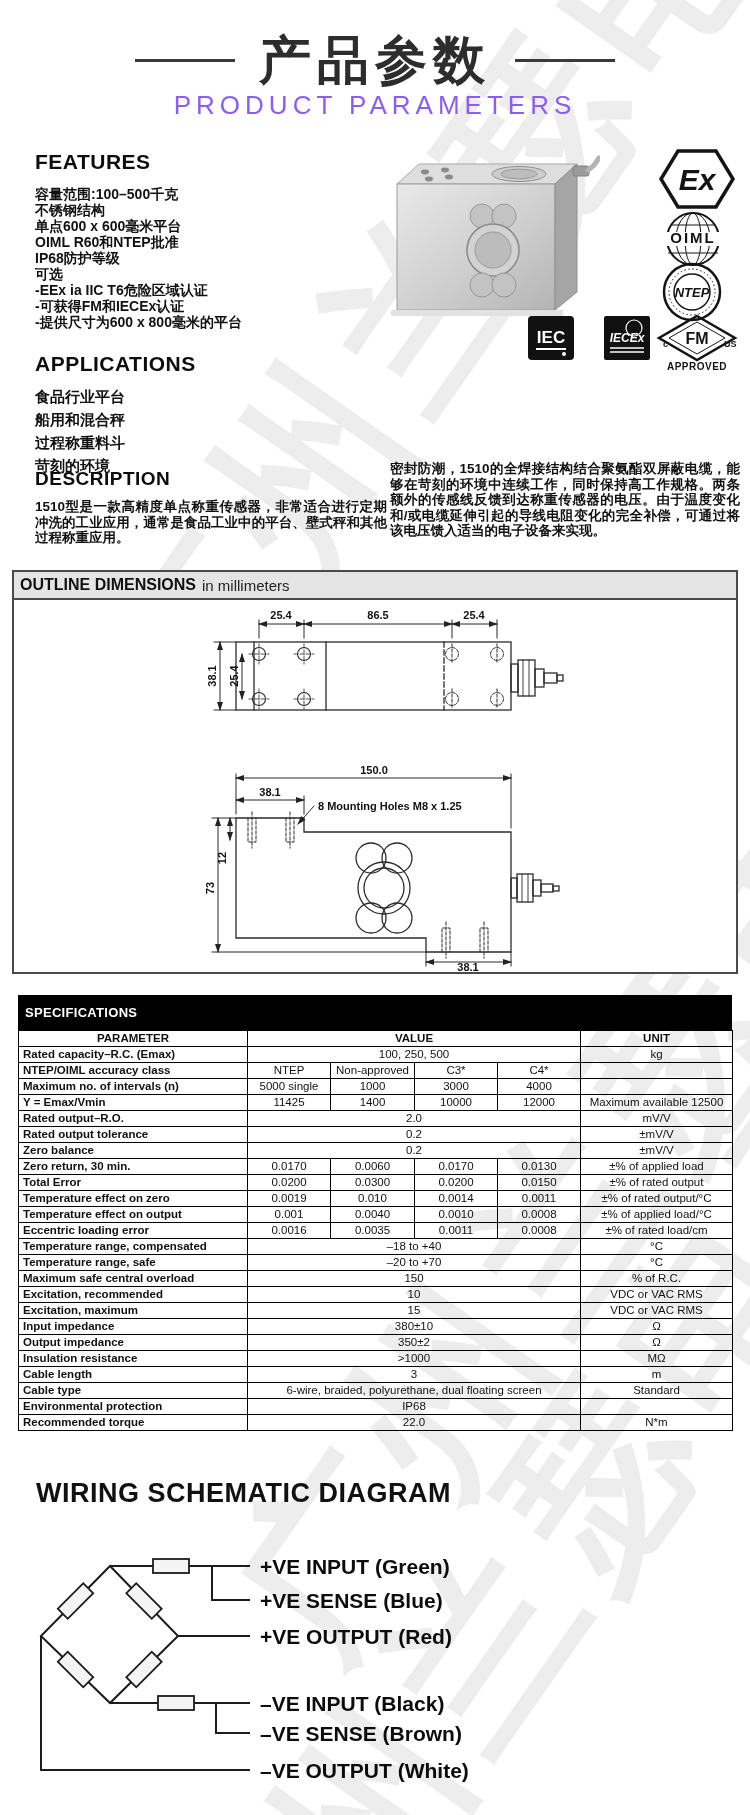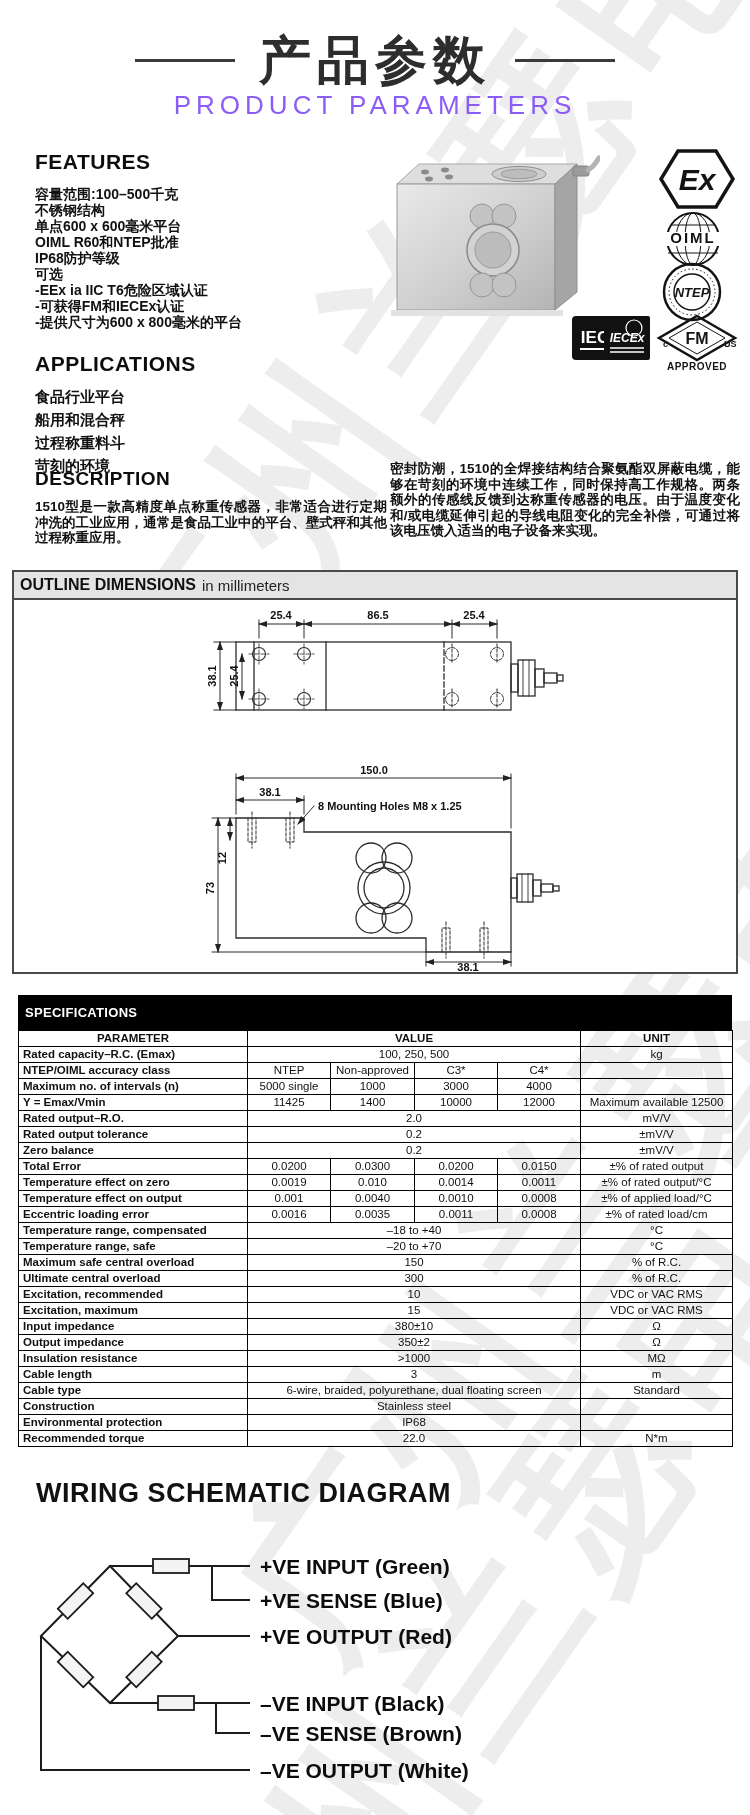--- a/index.html
+++ b/index.html
@@ -137,21 +137,21 @@
     </svg>
   </div>
   <div class="z" style="left:660px;top:262px;width:64px;height:60px">
     <svg width="64" height="60" viewBox="0 0 64 60">
       <circle cx="32" cy="30" r="28" fill="none" stroke="#141414" stroke-width="2.5"></circle>
       <circle cx="32" cy="30" r="18" fill="none" stroke="#141414" stroke-width="1.5"></circle>
       <circle cx="32" cy="30" r="23" fill="none" stroke="#141414" stroke-width="1" stroke-dasharray="1.5,2.5"></circle>
       <text x="32" y="35" text-anchor="middle" font-size="13" font-weight="bold" font-style="italic" fill="#141414">NTEP</text>
     </svg>
   </div>
-  <div class="z" style="left:572px;top:316px;width:46px;height:61px">
+  <div class="z" style="left:528px;top:316px;width:46px;height:61px">
     <svg width="46" height="44" viewBox="0 0 46 44">
       <rect x="0" y="0" width="46" height="44" rx="4" fill="#111"></rect>
       <text x="23" y="27" text-anchor="middle" font-size="17" font-weight="bold" fill="#fff">IEC</text>
       <line x1="8" y1="33" x2="38" y2="33" stroke="#fff" stroke-width="2"></line>
       <circle cx="36" cy="38" r="2" fill="#fff"></circle>
     </svg>
   </div>
   <div class="z" style="left:604px;top:316px;width:49px;height:44px">
     <svg width="46" height="44" viewBox="0 0 46 44">
       <rect x="0" y="0" width="46" height="44" rx="2" fill="#111"></rect>
@@ -367,20 +367,28 @@
             <td class="p">Rated output tolerance</td>
             <td class="v" colspan="4">0.2</td>
             <td class="u">±mV/V</td>
           </tr>
           <tr>
             <td class="p">Zero balance</td>
             <td class="v" colspan="4">0.2</td>
             <td class="u">±mV/V</td>
           </tr>
           <tr>
+            <td class="p">Zero return, 30 min.</td>
+            <td class="v">0.0170</td>
+            <td class="v">0.0060</td>
+            <td class="v">0.0170</td>
+            <td class="v">0.0130</td>
+            <td class="u">±% of applied load</td>
+          </tr>
+          <tr>
             <td class="p">Total Error</td>
             <td class="v">0.0200</td>
             <td class="v">0.0300</td>
             <td class="v">0.0200</td>
             <td class="v">0.0150</td>
             <td class="u">±% of rated output</td>
           </tr>
           <tr>
             <td class="p">Temperature effect on zero</td>
             <td class="v">0.0019</td>
@@ -414,25 +422,20 @@
             <td class="p">Temperature range, safe</td>
             <td class="v" colspan="4">–20 to +70</td>
             <td class="u">°C</td>
           </tr>
           <tr>
             <td class="p">Maximum safe central overload</td>
             <td class="v" colspan="4">150</td>
             <td class="u">% of R.C.</td>
           </tr>
           <tr>
-            <td class="p">Ultimate central overload</td>
-            <td class="v" colspan="4">300</td>
-            <td class="u">% of R.C.</td>
-          </tr>
-          <tr>
             <td class="p">Excitation, recommended</td>
             <td class="v" colspan="4">10</td>
             <td class="u">VDC or VAC RMS</td>
           </tr>
           <tr>
             <td class="p">Excitation, maximum</td>
             <td class="v" colspan="4">15</td>
             <td class="u">VDC or VAC RMS</td>
           </tr>
           <tr>
@@ -452,25 +455,20 @@
           </tr>
           <tr>
             <td class="p">Cable length</td>
             <td class="v" colspan="4">3</td>
             <td class="u">m</td>
           </tr>
           <tr>
             <td class="p">Cable type</td>
             <td class="v" colspan="4">6-wire, braided, polyurethane, dual floating screen</td>
             <td class="u">Standard</td>
-          </tr>
-          <tr>
-            <td class="p">Construction</td>
-            <td class="v" colspan="4">Stainless steel</td>
-            <td class="u"></td>
           </tr>
           <tr>
             <td class="p">Environmental protection</td>
             <td class="v" colspan="4">IP68</td>
             <td class="u"></td>
           </tr>
           <tr>
             <td class="p">Recommended torque</td>
             <td class="v" colspan="4">22.0</td>
             <td class="u">N*m</td>

